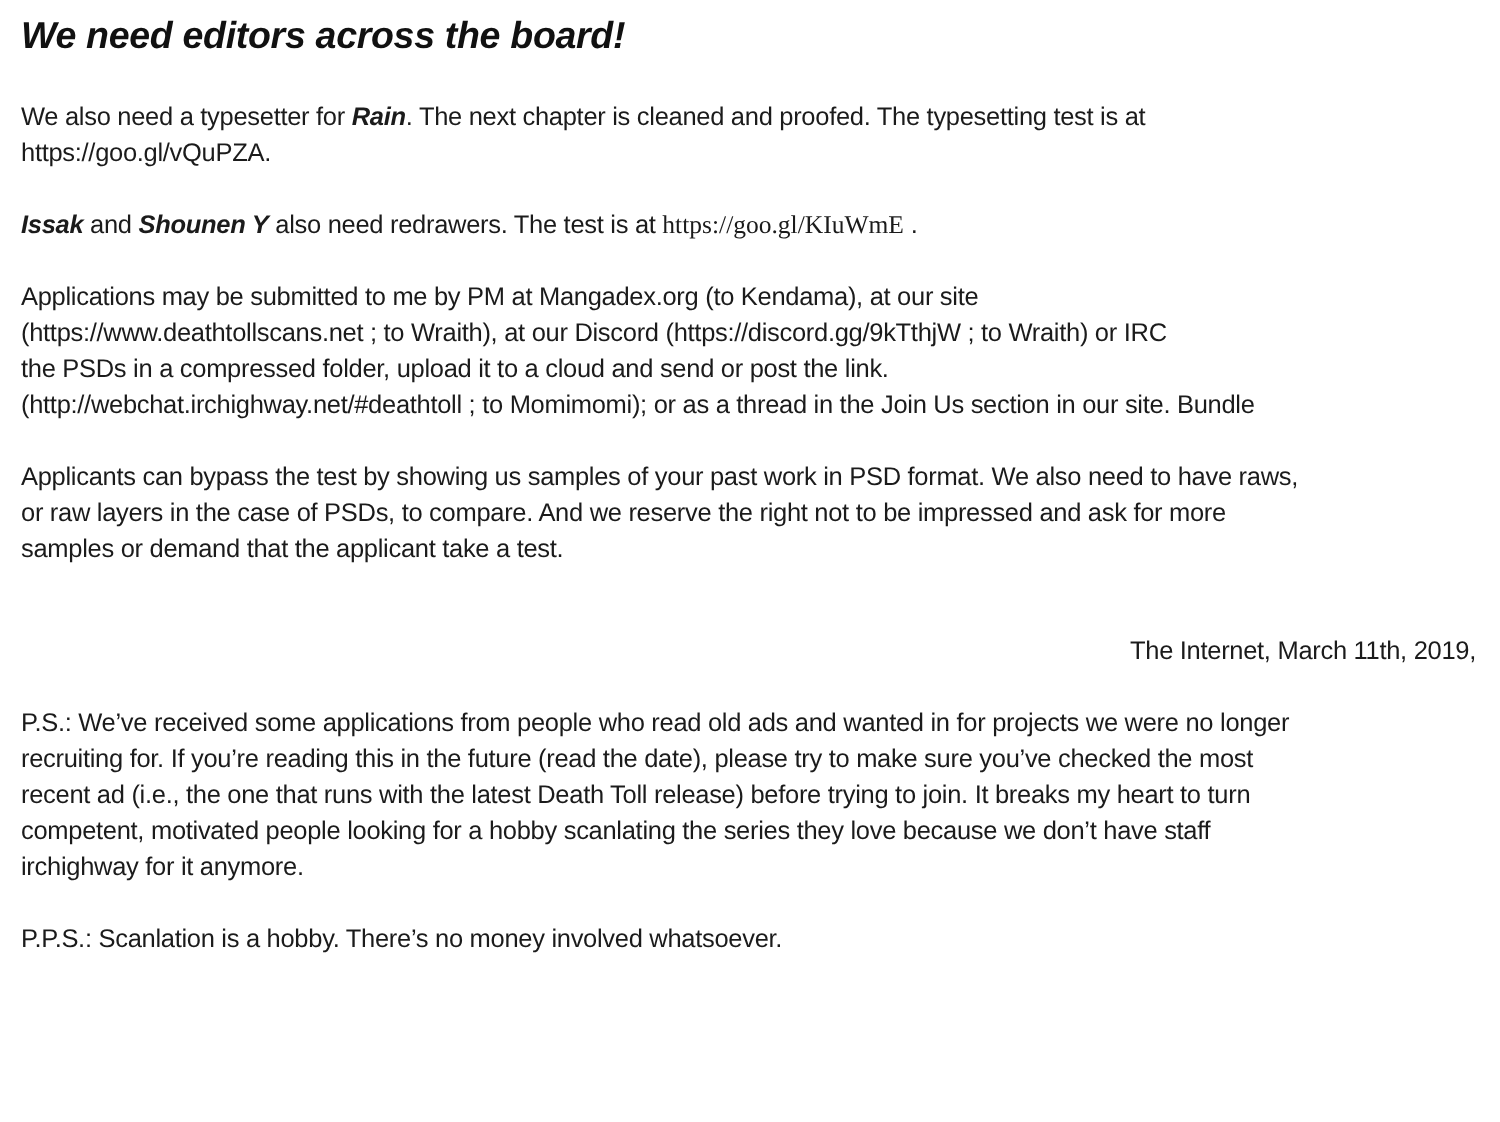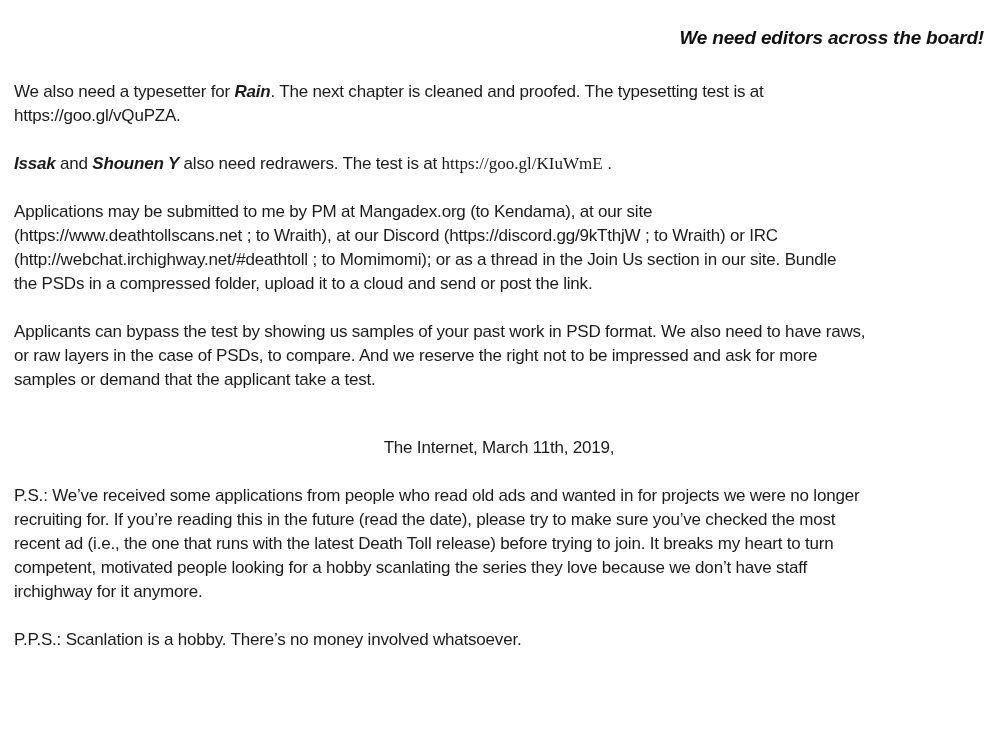--- a/index.html
+++ b/index.html
@@ -14,37 +14,37 @@
     box-sizing: border-box;
     background: #ffffff;
     color: #1b1b1b;
     font-family: "Liberation Sans", sans-serif;
     font-size: 17px;
     letter-spacing: -0.2px;
     padding: 8px 16px 0 14px;
     overflow: hidden;
   }
   .title {
-    margin: 14px 0 26px 0;
-    text-align: right;
-    font-size: 19px;
+    margin: 0 0 26px 0;
+    text-align: left;
+    font-size: 25px;
     font-weight: bold;
     font-style: italic;
     line-height: 32px;
     color: #111111;
   }
   .para {
     margin: 0 0 24px 0;
   }
   .line {
     line-height: 24px;
     white-space: nowrap;
   }
   .right {
-    text-align: center;
+    text-align: right;
     margin-top: 44px;
   }
   .bi {
     font-weight: bold;
     font-style: italic;
   }
   .serif-url {
     font-family: "Liberation Serif", serif;
     font-weight: normal;
     letter-spacing: 0;
@@ -63,22 +63,22 @@
     <div class="line">https://goo.gl/vQuPZA.</div>
   </div>
 
   <div class="para">
     <div class="line"><span class="bi">Issak</span><span> and </span><span class="bi">Shounen Y</span><span> also need redrawers. The test is at </span><span class="serif-url">https://goo.gl/KIuWmE</span><span> .</span></div>
   </div>
 
   <div class="para">
     <div class="line">Applications may be submitted to me by PM at Mangadex.org (to Kendama), at our site</div>
     <div class="line">(https://www.deathtollscans.net ; to Wraith), at our Discord (https://discord.gg/9kTthjW ; to Wraith) or IRC</div>
+    <div class="line">the PSDs in a compressed folder, upload it to a cloud and send or post the link.</div>
     <div class="line">(http://webchat.irchighway.net/#deathtoll ; to Momimomi); or as a thread in the Join Us section in our site. Bundle</div>
-    <div class="line">the PSDs in a compressed folder, upload it to a cloud and send or post the link.</div>
   </div>
 
   <div class="para">
     <div class="line">Applicants can bypass the test by showing us samples of your past work in PSD format. We also need to have raws,</div>
     <div class="line">or raw layers in the case of PSDs, to compare. And we reserve the right not to be impressed and ask for more</div>
     <div class="line">samples or demand that the applicant take a test.</div>
   </div>
 
   <div class="para right">
     <div class="line">The Internet, March 11th, 2019,</div>

